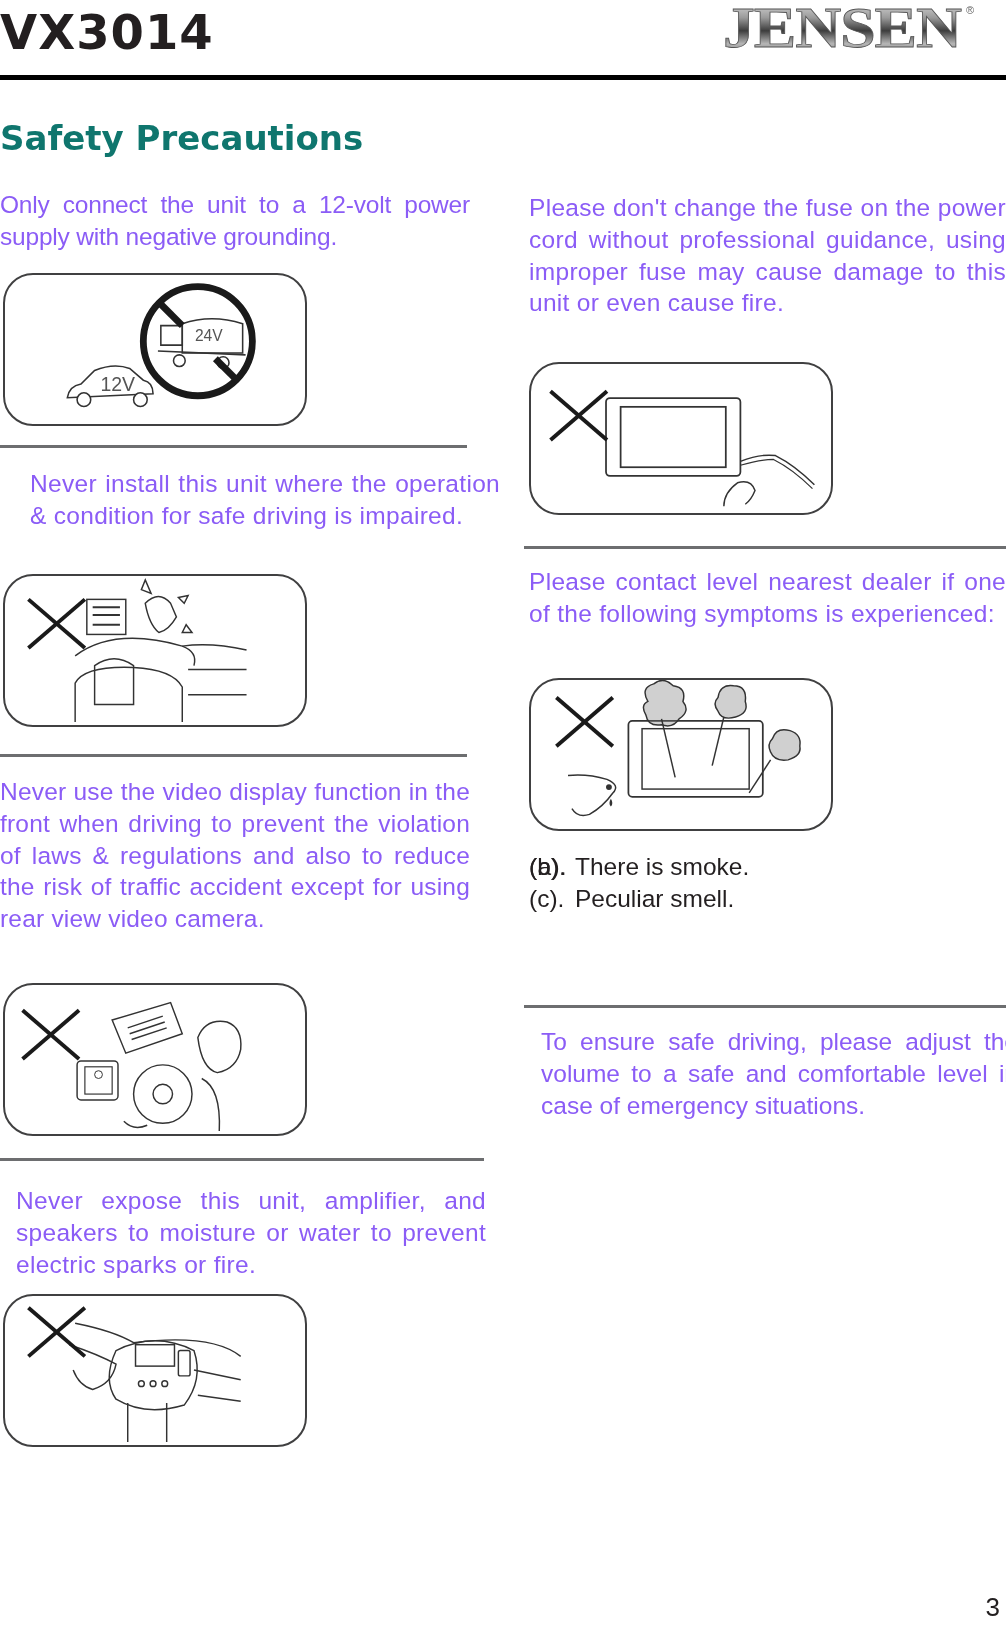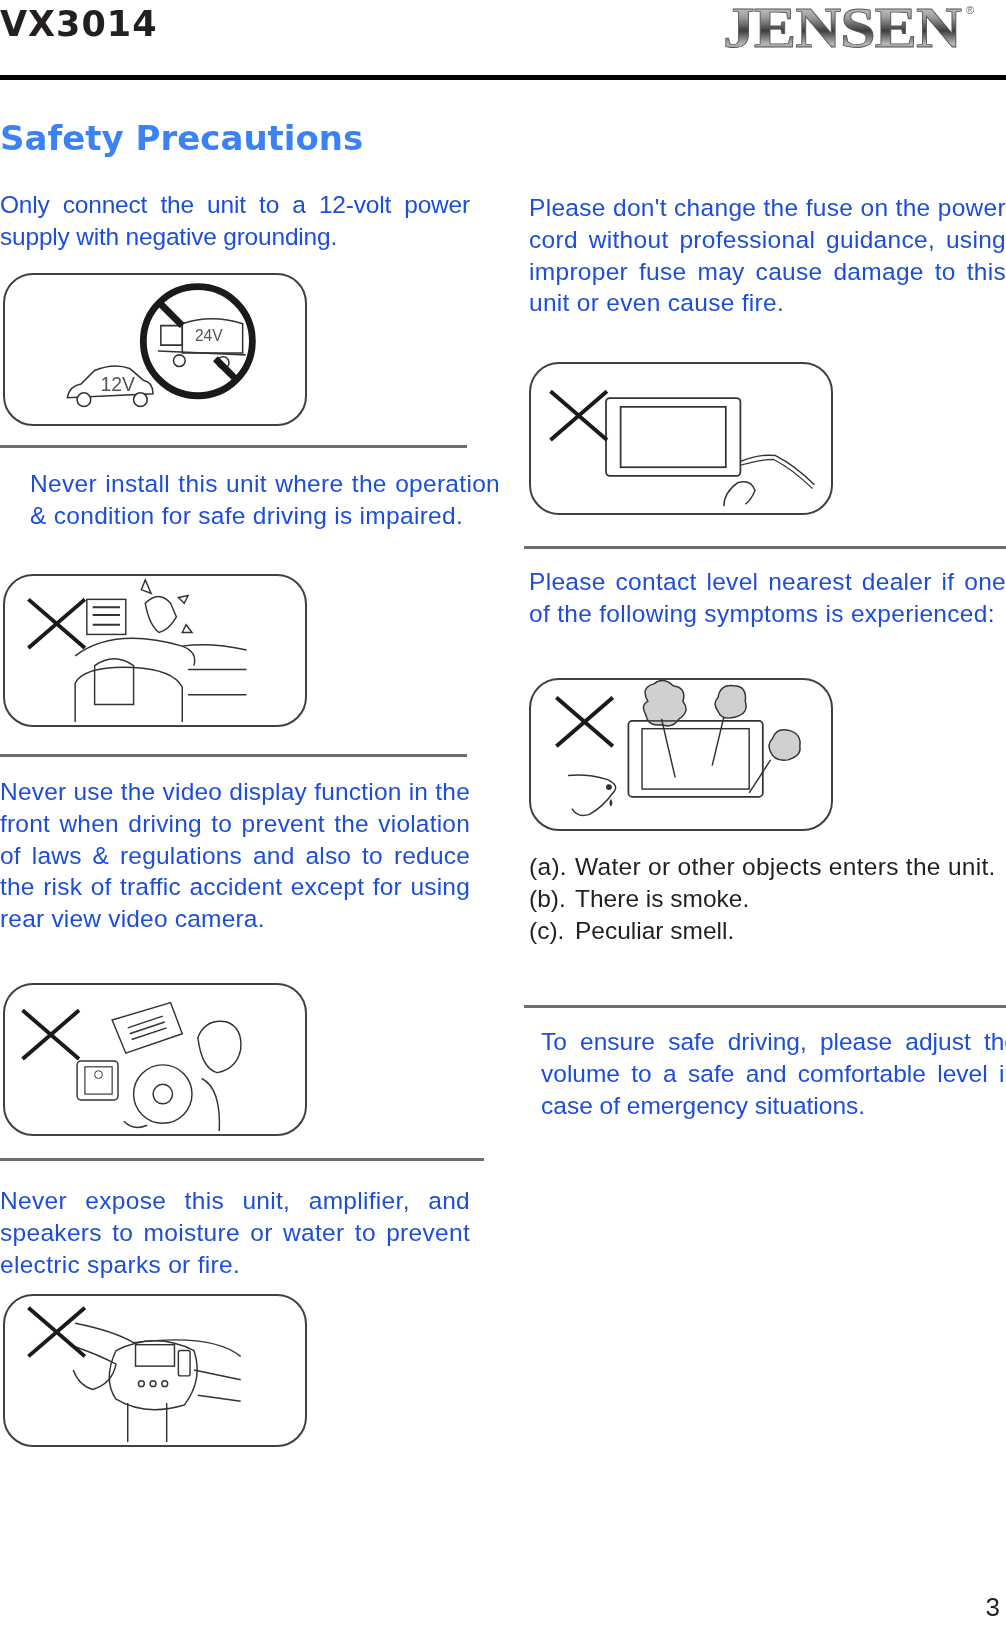--- a/index.html
+++ b/index.html
@@ -1,22 +1,22 @@
 <!DOCTYPE html>
 <html><head>
 <meta charset="utf-8">
 <style>
   html, body { margin: 0; padding: 0; background: #ffffff; }
   body { width: 1006px; height: 1627px; position: relative; overflow: hidden; color: #231f20; font-family: "Liberation Sans", sans-serif; }
   .abs { position: absolute; }
-  .model { left: 0; top: 4px; font-family: "DejaVu Sans", sans-serif; font-weight: bold; font-size: 35px; letter-spacing: 1px; color: #231f20; }
+  .model { left: 0; top: 4px; font-family: "DejaVu Sans", sans-serif; font-weight: bold; font-size: 48px; letter-spacing: 1px; color: #231f20; }
   .logo { right: 25px; top: 0px; width: 260px; height: 54px; }
   .rule-top { left: 0; top: 75px; width: 1006px; height: 5px; background: #000; }
-  .title { left: 0; top: 118px; font-family: "DejaVu Sans", sans-serif; font-weight: bold; font-size: 34px; color: #3b82f6; }
-  .para { font-size: 24.5px; line-height: 31.8px; text-align: justify; text-align-last: left; color: #1d4ed8; }
+  .title { left: 0; top: 118px; font-family: "DejaVu Sans", sans-serif; font-weight: bold; font-size: 34px; color: #0f766e; }
+  .para { font-size: 24.5px; line-height: 31.8px; text-align: justify; text-align-last: left; color: #8b5cf6; }
   .left { left: 0; width: 470px; }
   .right { left: 529px; width: 477px; }
   .divider { height: 3px; background: #6d6e70; }
   .box { width: 304px; height: 153px; border: 2px solid #404041; border-radius: 30px; box-sizing: border-box; background: #fff; overflow: hidden; }
   .box svg { position: absolute; left: 0; top: 0; width: 100%; height: 100%; }
   .list { font-size: 24.5px; line-height: 31.8px; color: #231f20; }
   .li { position: relative; padding-left: 46px; text-align: justify; text-align-last: left; }
   .li .mk { position: absolute; left: 0; top: 0; }
   .pagenum { right: 6px; top: 1592px; font-size: 26px; color: #231f20; }
 </style>
@@ -102,21 +102,21 @@
     <circle cx="160" cy="112" r="10" fill="none" stroke="#333" stroke-width="1.5"></circle>
     <path d="M196 54 q8-20 30-16 q16 6 14 28 q-4 20-24 24 q-16-4-20-36z" fill="none" stroke="#333" stroke-width="1.5"></path>
     <path d="M200 96 q20 10 18 54" fill="none" stroke="#333" stroke-width="1.5"></path>
     <path d="M120 140 q10 10 24 4" fill="none" stroke="#333" stroke-width="1.5"></path>
     <line x1="16" y1="26" x2="74" y2="76" stroke="#1a1a1a" stroke-width="4"></line>
     <line x1="74" y1="26" x2="16" y2="76" stroke="#1a1a1a" stroke-width="4"></line>
   </svg>
 </div>
 <div class="abs divider" style="left:0; top:1158px; width:484px;"></div>
 
-<div class="abs para left" style="top:1185px; letter-spacing:0.3px;">Never expose this unit, amplifier, and speakers to moisture or water to prevent electric sparks or fire.</div>
+<div class="abs para left" style="top:1185px; letter-spacing:0.3px;margin-left:16px;">Never expose this unit, amplifier, and speakers to moisture or water to prevent electric sparks or fire.</div>
 <div class="abs box" style="left:3px; top:1294px;">
   <svg viewBox="0 0 304 153">
     <path d="M70 28 q40 8 60 20 q80-10 110 14" fill="none" stroke="#333" stroke-width="1.5"></path>
     <path d="M112 56 q40-20 80 0 q10 30 -10 56 q-40 12-70 -6 q-14-20 0-50z" fill="none" stroke="#333" stroke-width="1.5"></path>
     <rect x="132" y="50" width="40" height="22" fill="none" stroke="#333" stroke-width="1.5"></rect>
     <circle cx="138" cy="90" r="3" fill="none" stroke="#333" stroke-width="1.5"></circle>
     <circle cx="150" cy="90" r="3" fill="none" stroke="#333" stroke-width="1.5"></circle>
     <circle cx="162" cy="90" r="3" fill="none" stroke="#333" stroke-width="1.5"></circle>
     <rect x="176" y="56" width="12" height="26" rx="2" fill="none" stroke="#333" stroke-width="1.5"></rect>
     <path d="M64 50 q30 10 48 20 q-4 20-24 26 q-14-4-20-20" fill="none" stroke="#333" stroke-width="1.5"></path>
@@ -156,21 +156,20 @@
     <path d="M36 98 q20-2 40 4 q14 6 6 14 q-10 14-24 22 q-12 4-18-6" fill="none" stroke="#333" stroke-width="1.5"></path>
     <circle cx="78" cy="110" r="3" fill="#333"></circle>
     <path d="M80 122 q3 5 0 8 q-3-3 0-8z" fill="#333"></path>
     <line x1="24" y1="18" x2="82" y2="68" stroke="#1a1a1a" stroke-width="4"></line>
     <line x1="82" y1="18" x2="24" y2="68" stroke="#1a1a1a" stroke-width="4"></line>
   </svg>
 </div>
 <div class="abs list right" style="top:851px;">
   <div class="li" style="letter-spacing:0.3px;">
     <span class="mk">(a).</span>
-    <span>Water or other objects enters the unit.</span>
   </div>
   <div class="li">
     <span class="mk">(b).</span>
     <span>There is smoke.</span>
   </div>
   <div class="li">
     <span class="mk">(c).</span>
     <span>Peculiar smell.</span>
   </div>
 </div>

